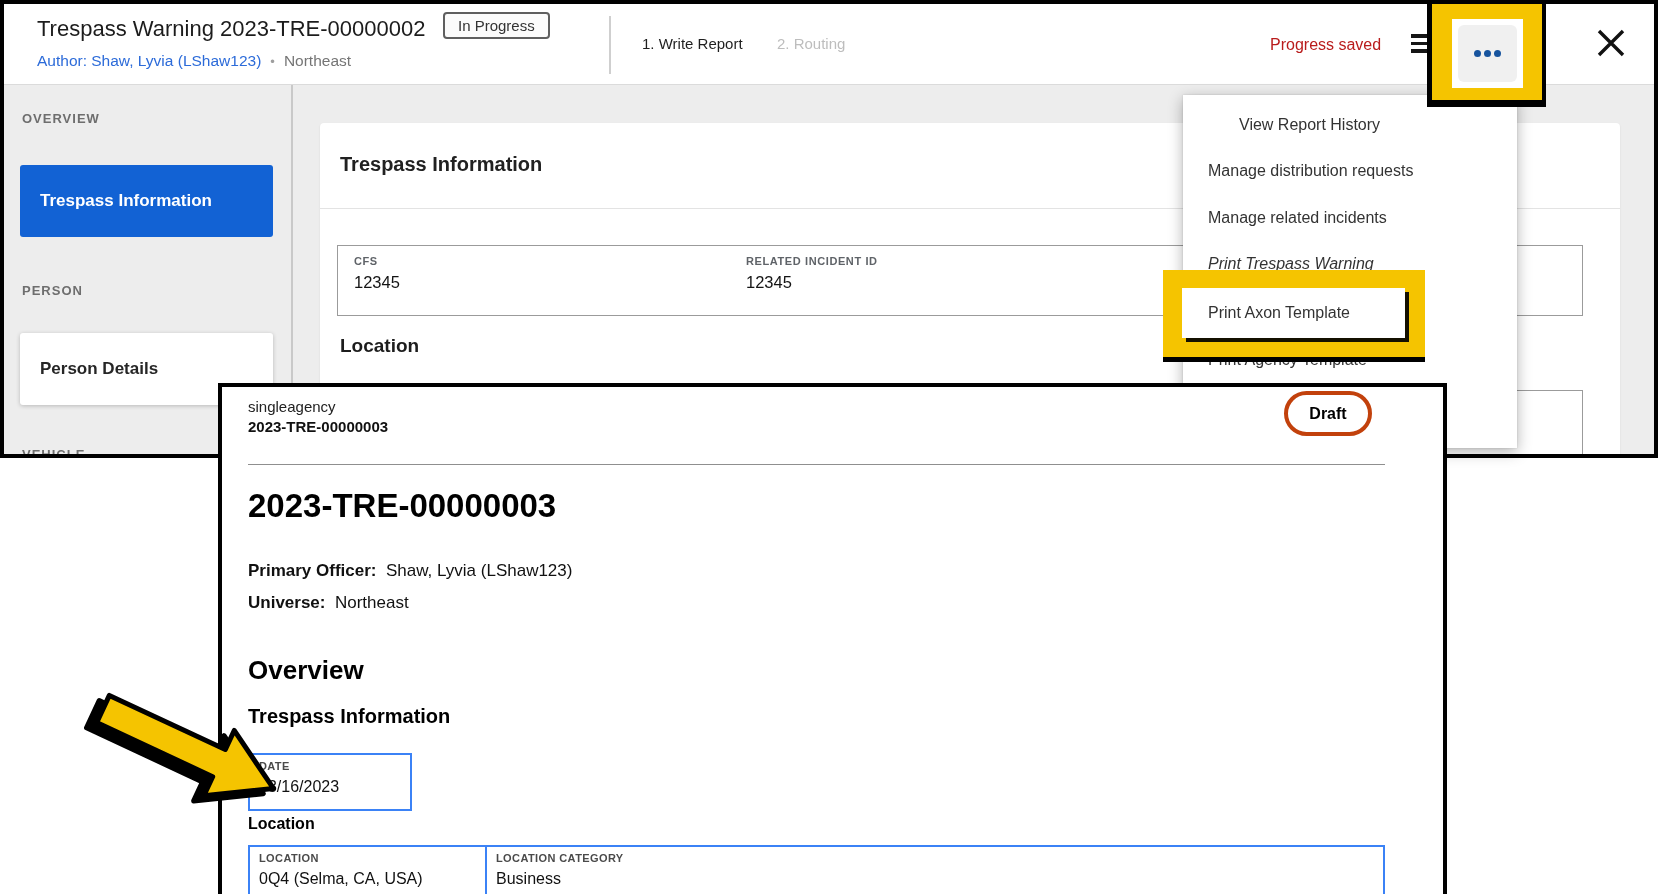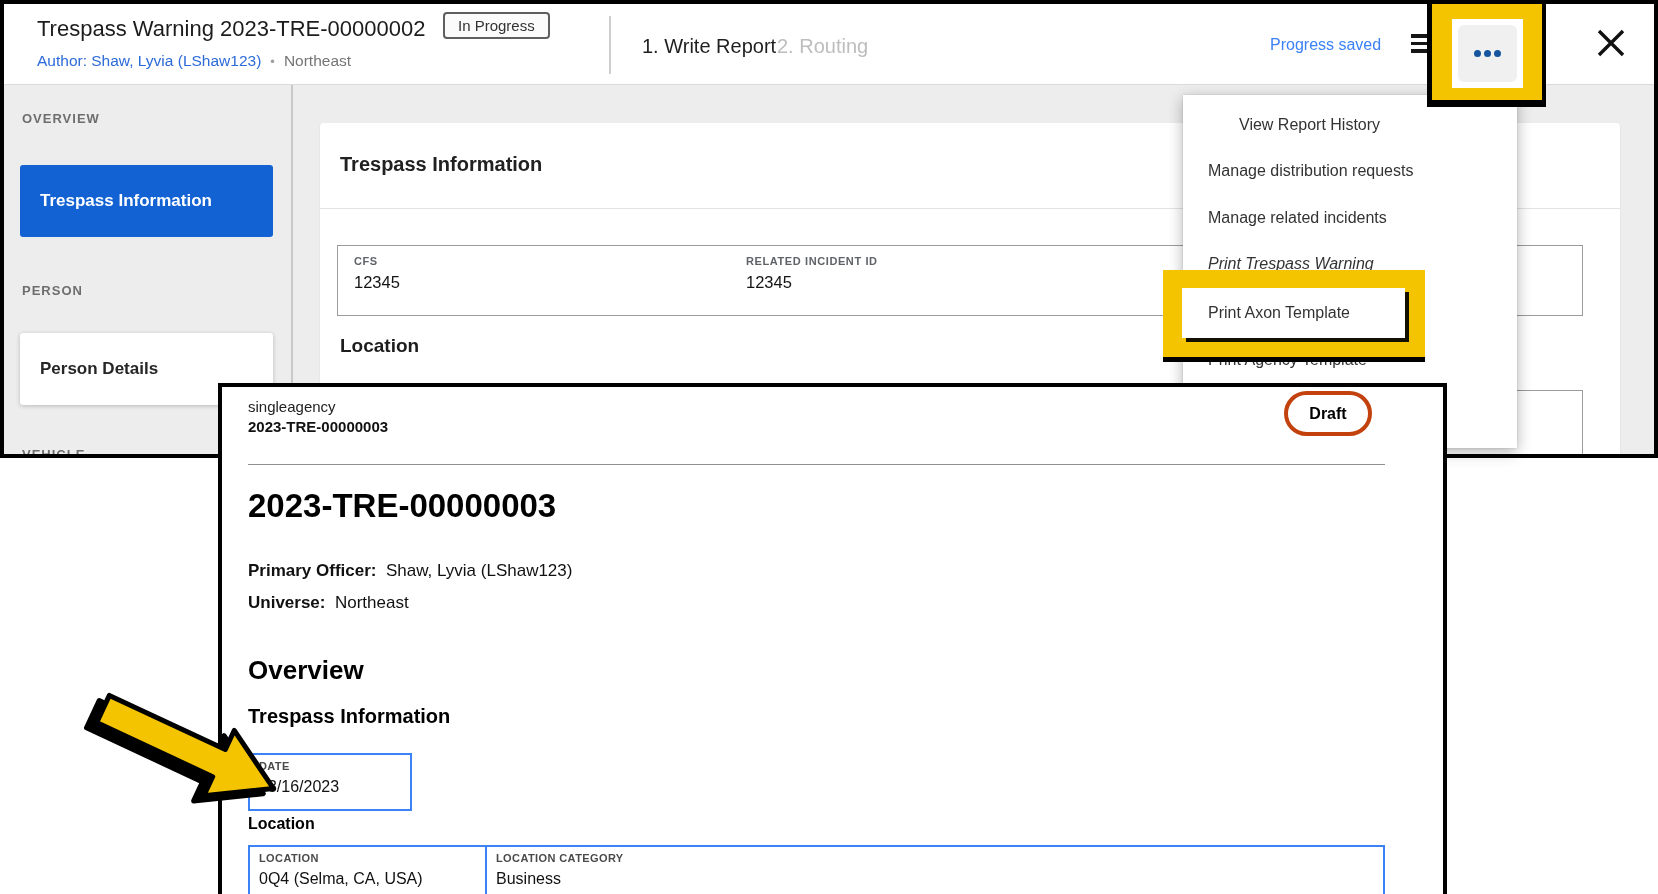--- a/index.html
+++ b/index.html
@@ -19,24 +19,24 @@
   .status-badge {
     position:absolute; left:403px; top:8px; height:27px; padding:0 13px;
     border:2px solid #5f5f5f; border-radius:4px; background:#fbfbfb;
     font-size:15px; color:#333; line-height:23px; white-space:nowrap;margin-left:36px;
   }
   .author-row { position:absolute; left:33px; top:48px; font-size:15.5px; white-space:nowrap; }
   .author-link { color:#2c6bd9; cursor:pointer; }
   .dot-sep { color:#9e9e9e; margin:0 9px; font-size:13px; }
   .region-label { color:#757575; }
   .header-vdivider { position:absolute; left:605px; top:12px; width:2px; height:58px; background:#cfcfcf; }
-  .step { position:absolute; top:31px; font-size:20px; white-space:nowrap; cursor:pointer;text-align:center; }
+  .step { position:absolute; top:31px; font-size:15px; white-space:nowrap; cursor:pointer;text-align:center; }
   .step-1 { left:638px; color:#1f1f1f; }
   .step-2 { left:773px; color:#bdbdbd; }
-  .progress-saved { position:absolute; left:1266px; top:32px; font-size:16px; color:#3b82f6; white-space:nowrap; }
+  .progress-saved { position:absolute; left:1266px; top:32px; font-size:16px; color:#b91c1c; white-space:nowrap; }
   .hamburger { position:absolute; left:1407px; top:30px; width:27px; height:20px; cursor:pointer; }
   .hamburger span { position:absolute; left:0; width:27px; height:3.5px; background:#151515; }
   .hamburger span:nth-child(1){ top:0; } .hamburger span:nth-child(2){ top:7.5px; } .hamburger span:nth-child(3){ top:15px; }
   .close-x { position:absolute; left:1591px; top:23px; width:32px; height:32px; cursor:pointer; }
 
   .app-bg { position:absolute; left:0; top:81px; width:1650px; height:369px; background:#ededed; }
   .sidebar-vdivider { position:absolute; left:287px; top:0; width:2px; height:369px; background:#c9c9c9; }
 
   .side-label { position:absolute; left:18px; font-size:13px; font-weight:700; letter-spacing:1px; color:#6e6e6e; }
   .side-item {

